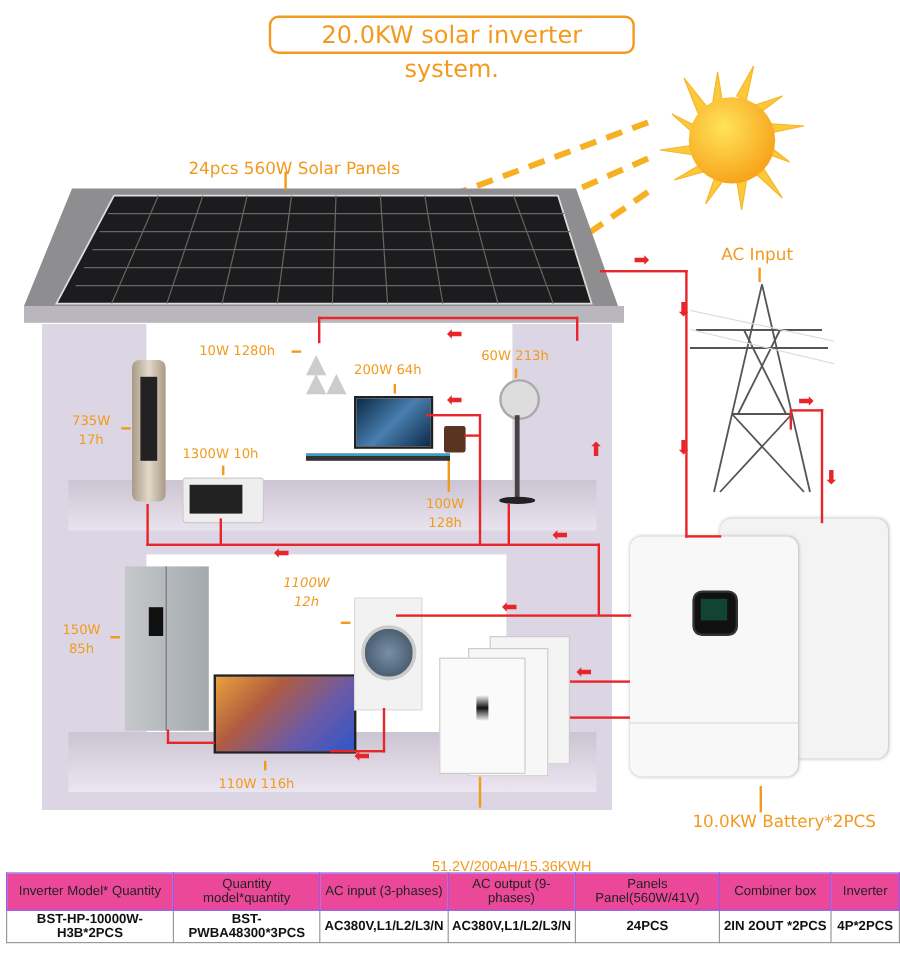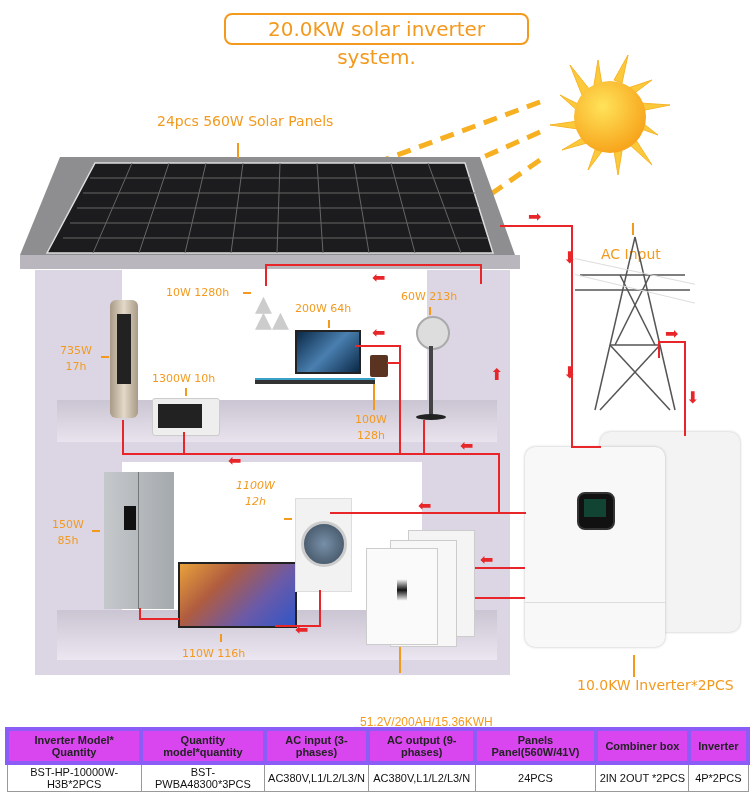--- a/index.html
+++ b/index.html
@@ -5,22 +5,22 @@
   html,body{margin:0;padding:0;background:#fff;}
   body{width:750px;height:811px;position:relative;overflow:hidden;font-family:"DejaVu Sans",sans-serif;}
   .abs{position:absolute;}
   .title-box{left:224px;top:13px;width:305px;height:32px;border:2px solid #f39a1e;border-radius:8px;box-sizing:border-box;color:#f39a1e;font-size:20px;text-align:center;line-height:28px;}
   .lbl{position:absolute;color:#f39a1e;font-size:11px;line-height:16px;white-space:nowrap;}
   .lbl.c{text-align:center;}
   .lbl.narrow{font-family:"Liberation Sans",sans-serif;font-size:12px;}
   .tick{position:absolute;background:#f39a1e;}
   .wire{position:absolute;background:#e8262a;}
   table.spec{position:absolute;left:5px;top:727px;border-collapse:collapse;font-family:"Liberation Sans",sans-serif;font-size:11px;}
-  table.spec th{background:#d946ef;color:#222;font-weight:bold;height:30px;border:4px solid #8b5cf6;padding:0 3px;}
-  table.spec td{background:#fff;color:#111;height:26px;border:1px solid #999;padding:0 3px;text-align:center;}
+  table.spec th{background:#ec4899;color:#222;font-weight:normal;height:30px;border:1px solid #8b5cf6;padding:0 3px;}
+  table.spec td{background:#fff;color:#111;height:26px;border:1px solid #999;padding:0 3px;text-align:center;font-weight:bold;}
 </style>
 </head>
 <body>
 
 <div class="abs title-box">20.0KW solar inverter system.</div>
 
 <svg class="abs" style="left:540px;top:55px;" width="150" height="130">
   <defs>
       <radialGradient id="sg" cx="40%" cy="35%" r="65%">
         <stop offset="0" stop-color="#ffe35a"></stop>
@@ -73,24 +73,24 @@
       <line x1="48" y1="83" x2="473" y2="83"></line>
   </g>
 </svg>
 
 <div class="abs" style="left:35px;top:270px;width:475px;height:405px;background:#dcd6e4;"></div>
 <div class="abs" style="left:122px;top:270px;width:305px;height:130px;background:#fff;"></div>
 <div class="abs" style="left:57px;top:400px;width:440px;height:42px;background:linear-gradient(#cbc5d3,#e8e3ed);"></div>
 <div class="abs" style="left:122px;top:462px;width:300px;height:150px;background:#fff;"></div>
 <div class="abs" style="left:57px;top:610px;width:440px;height:50px;background:linear-gradient(#cbc5d3,#ebe6f0);"></div>
 
-<div class="lbl" style="left:157px;top:113px;font-size:14px;">24pcs 560W Solar Panels</div>
+<div class="lbl" style="left:157px;top:133px;font-size:14px;">24pcs 560W Solar Panels</div>
 <div class="tick" style="left:237px;top:143px;width:2px;height:15px;"></div>
 
-<div class="lbl" style="left:601px;top:205px;font-size:14px;margin-top:41px;">AC Input</div>
+<div class="lbl" style="left:601px;top:205px;font-size:14px;">AC Input</div>
 <div class="tick" style="left:632px;top:223px;width:2px;height:12px;"></div>
 
 <div class="lbl" style="left:166px;top:285px;">10W 1280h</div>
 <div class="tick" style="left:243px;top:292px;width:8px;height:2px;"></div>
 
 <div class="lbl" style="left:295px;top:301px;">200W 64h</div>
 <div class="tick" style="left:328px;top:320px;width:2px;height:8px;"></div>
 
 <div class="lbl" style="left:401px;top:289px;">60W 213h</div>
 <div class="tick" style="left:429px;top:307px;width:2px;height:8px;"></div>
@@ -109,21 +109,21 @@
 
 <div class="lbl c" style="left:236px;top:478px;font-style:italic;"><span>1100W</span><br><span>12h</span></div>
 <div class="tick" style="left:284px;top:518px;width:8px;height:2px;"></div>
 
 <div class="lbl" style="left:182px;top:646px;">110W 116h</div>
 <div class="tick" style="left:220px;top:634px;width:2px;height:8px;"></div>
 
 <div class="lbl c narrow" style="left:360px;top:714px;"><span>51.2V/200AH/15.36KWH</span><br><span>*3PCS</span></div>
 <div class="tick" style="left:399px;top:645px;width:2px;height:28px;"></div>
 
-<div class="lbl" style="left:577px;top:677px;font-size:14px;">10.0KW Inverter*2PCS</div>
+<div class="lbl" style="left:577px;top:677px;font-size:14px;">10.0KW Battery*2PCS</div>
 <div class="tick" style="left:633px;top:655px;width:2px;height:22px;"></div>
 
 <div class="abs" style="left:110px;top:300px;width:28px;height:118px;background:linear-gradient(90deg,#a89a86,#e3d9c8,#a89a86);border-radius:6px;">
   <div style="margin:14px 7px;width:14px;height:70px;background:#222;"></div>
 </div>
 <div class="lbl" style="left:255px;top:296px;font-size:22px;color:#ccc;">▲<br>▲▲</div>
 <div class="abs" style="left:152px;top:398px;width:66px;height:36px;background:#eee;border:1px solid #ccc;border-radius:3px;">
   <div style="margin:5px;width:44px;height:24px;background:#222;"></div>
 </div>
 <div class="abs" style="left:295px;top:330px;width:62px;height:40px;background:linear-gradient(135deg,#0b2a48,#4a7fb0,#0b2a48);border:2px solid #222;"></div>

